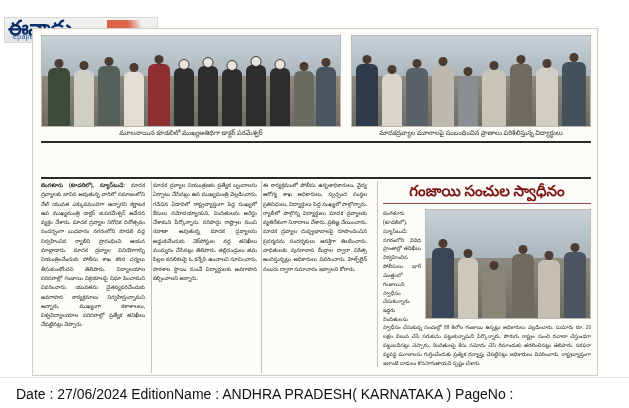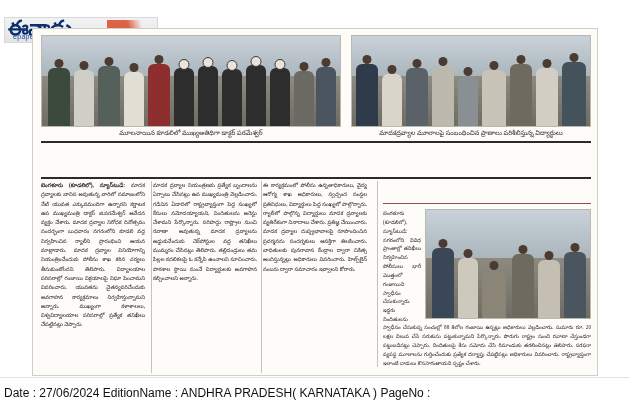--- a/index.html
+++ b/index.html
@@ -217,22 +217,22 @@
   
   .footer {
     position: absolute;
     left: 0; bottom: 0;
     width: 629px; height: 30px;
     background: #ffffff;
     border-top: 1px solid #e2e2e2;
   }
   .footer-text {
     position: absolute;
-    left: 4px; top: 8px;
-    font-size: 12px;
+    left: 16px; top: 8px;
+    font-size: 14px;
     color: #111;
     white-space: nowrap;
   }
 </style>
 </head>
 <body>
 
 <div class="page">
 
   <div class="masthead">
@@ -336,20 +336,21 @@
         <span class="lead">బెంగళూరు (కూడలిలో), న్యూస్‌టుడే:</span><span> మాదక ద్రవ్యాలకు బానిస అవుతున్న వారిలో సమాజంలోని నేటి యువత ఎక్కువమందిగా ఉన్నారని కర్ణాటక ఉప ముఖ్యమంత్రి డాక్టర్ జి.పరమేశ్వర్ ఆవేదన వ్యక్తం చేశారు. మాదక ద్రవ్యాల నిరోధక దినోత్సవం సందర్భంగా బుధవారం నగరంలోని కూడలి వద్ద నిర్వహించిన ర్యాలీని ప్రారంభించి ఆయన మాట్లాడారు. మాదక ద్రవ్యాల వినియోగాన్ని నియంత్రించేందుకు పోలీసు శాఖ కఠిన చర్యలు తీసుకుంటోందని తెలిపారు. విద్యాలయాల పరిసరాల్లో గంజాయి విక్రయాలపై నిఘా పెంచామని వివరించారు. యువతను చైతన్యపరిచేందుకు అవగాహన కార్యక్రమాలు నిర్వహిస్తున్నామని అన్నారు. ముఖ్యంగా కళాశాలలు, విశ్వవిద్యాలయాల పరిసరాల్లో ప్రత్యేక తనిఖీలు చేపట్టినట్లు చెప్పారు.</span>
       </div>
       <div class="bodycol" id="bodycol-2">
         <span>మాదక ద్రవ్యాల నియంత్రణకు ప్రత్యేక బృందాలను ఏర్పాటు చేసినట్లు ఉప ముఖ్యమంత్రి వెల్లడించారు. గడిచిన ఏడాదిలో రాష్ట్రవ్యాప్తంగా పెద్ద సంఖ్యలో కేసులు నమోదయ్యాయని, నిందితులను అరెస్టు చేశామని పేర్కొన్నారు. సరిహద్దు రాష్ట్రాల నుంచి రవాణా అవుతున్న మాదక ద్రవ్యాలను అడ్డుకునేందుకు చెక్‌పోస్టుల వద్ద తనిఖీలు ముమ్మరం చేసినట్లు తెలిపారు. తల్లిదండ్రులు తమ పిల్లల కదలికలపై ఓ కన్నేసి ఉంచాలని సూచించారు. పాఠశాల స్థాయి నుంచే విద్యార్థులకు అవగాహన కల్పించాలని అన్నారు.</span>
       </div>
       <div class="bodycol" id="bodycol-3">
         <span>ఈ కార్యక్రమంలో పోలీసు ఉన్నతాధికారులు, వైద్య ఆరోగ్య శాఖ అధికారులు, స్వచ్ఛంద సంస్థల ప్రతినిధులు, విద్యార్థులు పెద్ద సంఖ్యలో పాల్గొన్నారు. ర్యాలీలో పాల్గొన్న విద్యార్థులు మాదక ద్రవ్యాలకు వ్యతిరేకంగా నినాదాలు చేశారు. ప్రతిజ్ఞ చేయించారు. మాదక ద్రవ్యాల దుష్ప్రభావాలపై రూపొందించిన ప్రదర్శనను సందర్శకులు ఆసక్తిగా తిలకించారు. బాధితులకు పునరావాస కేంద్రాల ద్వారా చికిత్స అందిస్తున్నట్లు అధికారులు వివరించారు. హెల్ప్‌లైన్ నంబరు ద్వారా సమాచారం ఇవ్వాలని కోరారు.</span>
       </div>
     </div>
 
+    <div class="side-head">గంజాయి సంచుల స్వాధీనం</div>
     <div id="side-rule"></div>
 
     <div class="side-col">బెంగళూరు (కూడలిలో), న్యూస్‌టుడే: నగరంలోని వివిధ ప్రాంతాల్లో తనిఖీలు నిర్వహించిన పోలీసులు భారీ మొత్తంలో గంజాయిని స్వాధీనం చేసుకున్నారు. ఇద్దరు నిందితులను అదుపులోకి తీసుకుని విచారిస్తున్నట్లు పోలీసు అధికారి ఒకరు తెలిపారు.</div>
 
     <div class="photo" id="photo-side">
       <div class="ph-sky"></div>
       <div class="ph-ground"></div>
       <div class="ph-crowd">
         <div class="fig" style="left:6px;  width:22px; height:70px; background:#3a4756;">
             <div class="head"></div>

